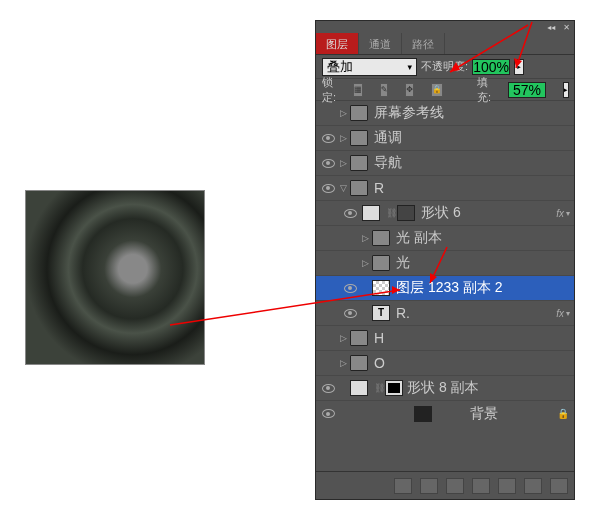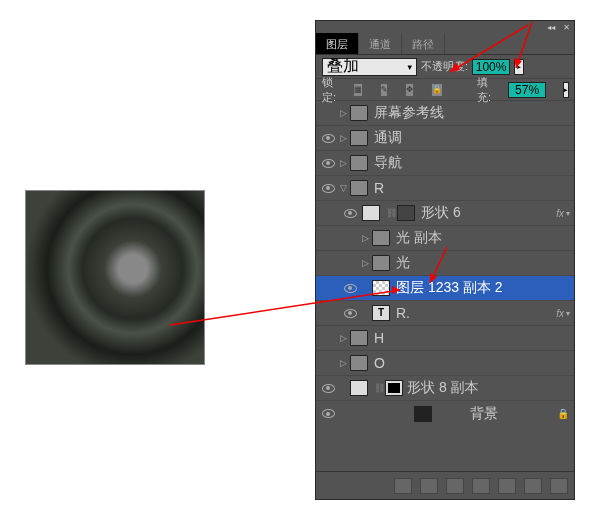--- a/index.html
+++ b/index.html
@@ -14,27 +14,27 @@
     .panel {
       position: absolute; right: 25px; top: 20px; width: 260px; height: 480px;
       background: #535353; border: 1px solid #2a2a2a; color: #ccc;
     }
     
     .panel-top { height: 12px; background: #535353; display: flex; justify-content: flex-end; align-items: center; padding: 0 4px; gap: 8px; }
     .panel-top span { font-size: 8px; }
     
     .tabs { display: flex; height: 22px; background: #535353; border-bottom: 1px solid #333; }
     .tab { padding: 4px 10px; color: #aaa; font-size: 11px; cursor: pointer; border-right: 1px solid #444; }
-    .tab.active { background: #000000; color: #ddd; }
+    .tab.active { background: #b91c1c; color: #ddd; }
     
     .opts-row { display: flex; align-items: center; height: 24px; padding: 0 6px; border-bottom: 1px solid #444; gap: 4px; }
-    .blend-select { width: 95px; height: 18px; background: #e8e8e8; border: 1px solid #222; color: #000; font-size: 16px; padding: 0 4px; display: flex; align-items: center; justify-content: space-between; }
+    .blend-select { width: 95px; height: 18px; background: #e8e8e8; border: 1px solid #222; color: #000; font-size: 13px; padding: 0 4px; display: flex; align-items: center; justify-content: space-between; }
     .blend-select::after { content: '▾'; font-size: 9px; }
     .opt-label { color: #ccc; font-size: 11px; }
-    .opt-input { width: 38px; height: 16px; background: #14b8a6; border: 1px solid #222; color: #000; font-size: 12px; text-align: center; }
+    .opt-input { width: 38px; height: 16px; background: #22c55e; border: 1px solid #222; color: #000; font-size: 14px; text-align: center; }
     .popout { width: 10px; height: 16px; background: #e8e8e8; border: 1px solid #222; display: flex; align-items: center; justify-content: center; font-size: 7px; color: #000; }
     
     .lock-row { display: flex; align-items: center; height: 22px; padding: 0 6px; border-bottom: 1px solid #444; gap: 17px; }
     .lock-icn { width: 14px; height: 14px; background: #888; border: 1px solid #555; font-size: 8px; text-align: center; line-height: 12px; color: #333; }
     
     .layers { height: 358px; overflow-y: auto; background: #535353; }
     .layer { display: flex; align-items: center; height: 25px; border-bottom: 1px solid #484848; padding: 0 4px; }
     .layer.selected { background: #2c5fbb; color: #fff; }
     .layer.sub1 { padding-left: 26px; }
     .vis { width: 16px; height: 16px; display: flex; align-items: center; justify-content: center; margin-right: 4px; }

